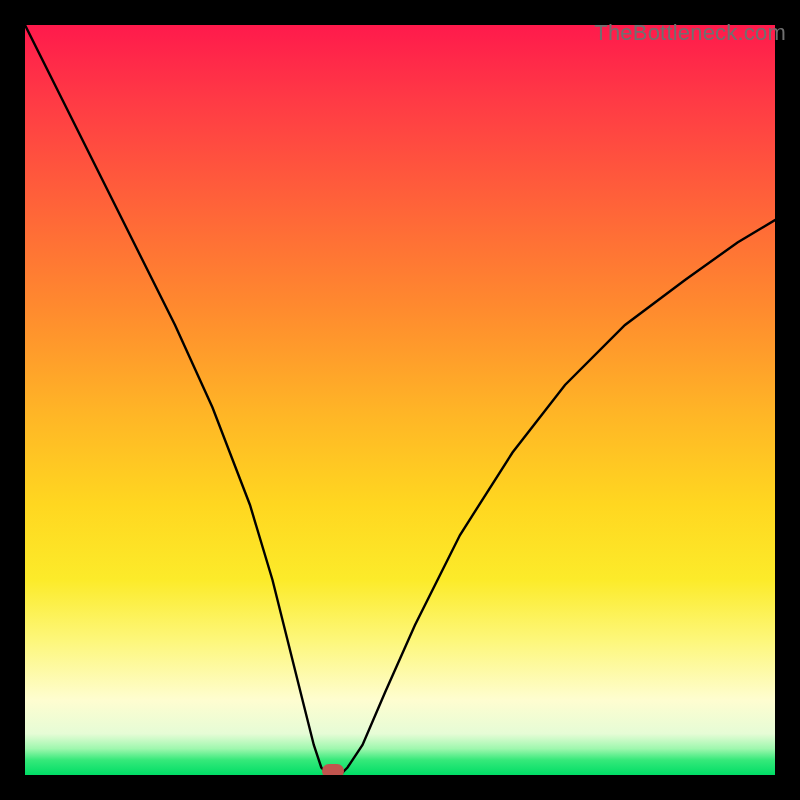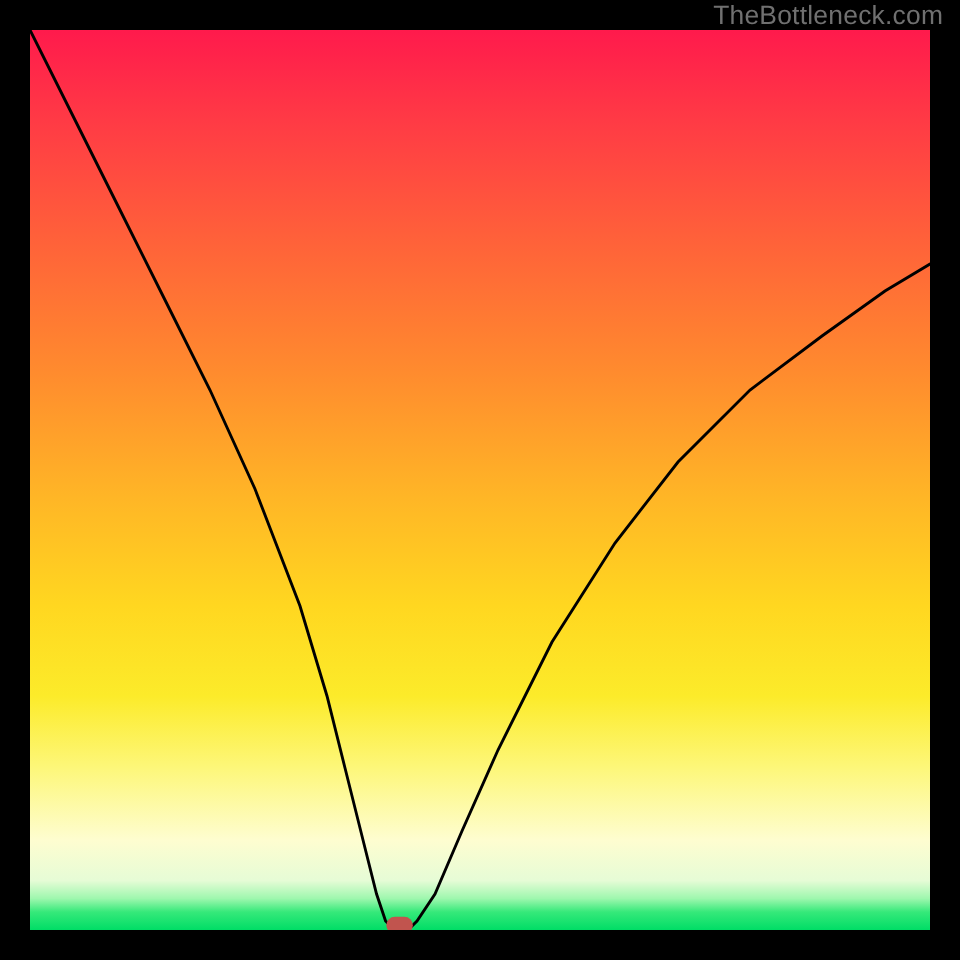--- a/index.html
+++ b/index.html
@@ -12,21 +12,21 @@
     font-family: Arial, Helvetica, sans-serif;
   }
   .frame {
     position: relative;
     width: 800px;
     height: 800px;
     background: #000;
   }
   .watermark {
     position: absolute;
-    top: 0;
+    top: 20px;
     right: 14px;
     color: #707070;
     font-size: 22px;
     font-weight: 400;
     letter-spacing: 0.2px;
     z-index: 10;
   }
   .plot {
     position: absolute;
     left: 25px;

